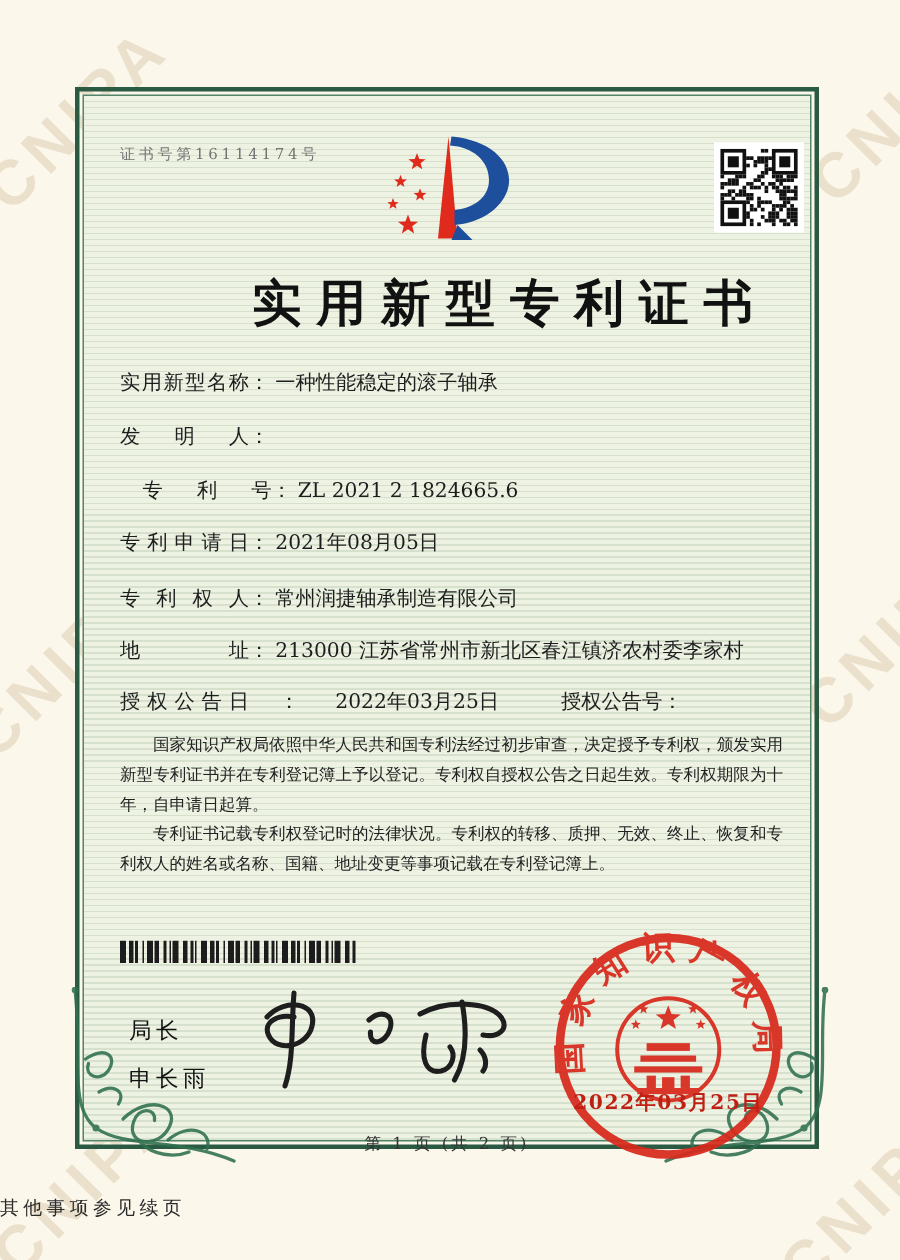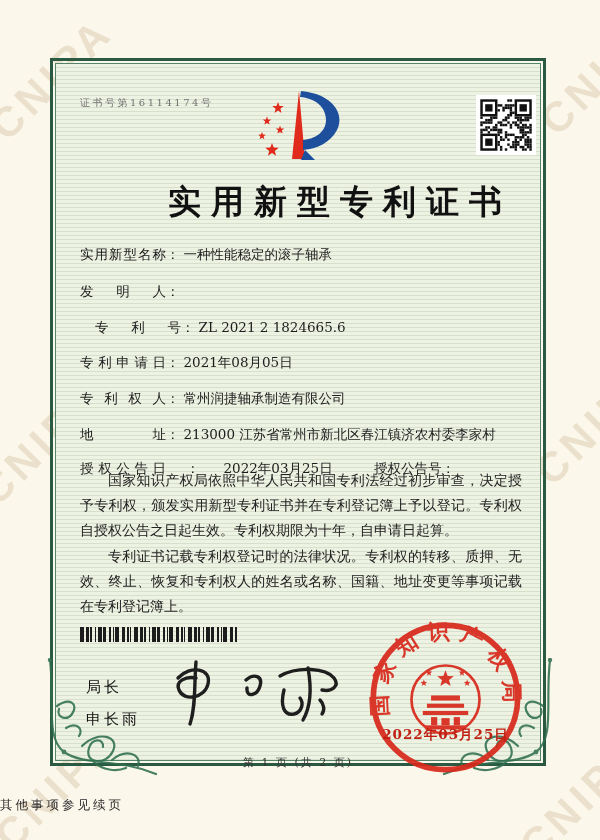--- a/index.html
+++ b/index.html
@@ -55,22 +55,22 @@
     text-align:justify;text-align-last:justify;
   }
   .row .colon{flex:0 0 auto;}
   .row .val{flex:1;padding-left:4px;}
   .grant-right{
     position:absolute;left:294px;top:0;display:flex;font-size:13.5px;
   }
   .grant-right .colon{flex:0 0 auto;}
   .grant-right .val{padding-left:4px;}
   .paras{
-    position:absolute;left:80px;top:468px;width:442px;
-    font-size:14px;line-height:1.8;text-align:justify;color:#222;
+    position:absolute;left:80px;top:487px;width:442px;
+    font-size:11px;line-height:1.8;text-align:justify;color:#222;
   }
   .paras p{margin:0;text-indent:2em;}
   .barcode{position:absolute;left:80px;top:627px;width:158px;height:15px;}
   .director{
     position:absolute;left:86px;top:672px;
     font-size:15px;letter-spacing:3px;color:#111;line-height:2.1;
   }
   .signature{position:absolute;left:162px;top:648px;width:190px;height:85px;}
   .seal{
     position:absolute;left:363px;top:615px;width:165px;height:165px;
@@ -300,21 +300,21 @@
       <rect x="38.6" y="4.3" width="17.150000000000002" height="17.150000000000002" fill="#111111"></rect>
       <rect x="41.050000000000004" y="6.75" width="12.25" height="12.25" fill="#ffffff"></rect>
       <rect x="43.5" y="9.2" width="7.3500000000000005" height="7.3500000000000005" fill="#111111"></rect>
       <rect x="4.3" y="38.6" width="17.150000000000002" height="17.150000000000002" fill="#111111"></rect>
       <rect x="6.75" y="41.050000000000004" width="12.25" height="12.25" fill="#ffffff"></rect>
       <rect x="9.2" y="43.5" width="7.3500000000000005" height="7.3500000000000005" fill="#111111"></rect>
     </svg>
 
   <div class="title">实用新型专利证书</div>
 
-  <div class="row" style="top:246px;font-family:Liberation Mono, monospace;">
+  <div class="row" style="top:246px;">
     <span class="lbl">实用新型名称</span>
       <span class="colon">：</span>
       <span class="val">一种性能稳定的滚子轴承</span>
   </div>
   <div class="row" style="top:282px;">
     <span class="lbl">发明人</span>
       <span class="colon">：</span>
   </div>
   <div class="row" style="top:318px;margin-left:15px;">
     <span class="lbl">专利号</span>

